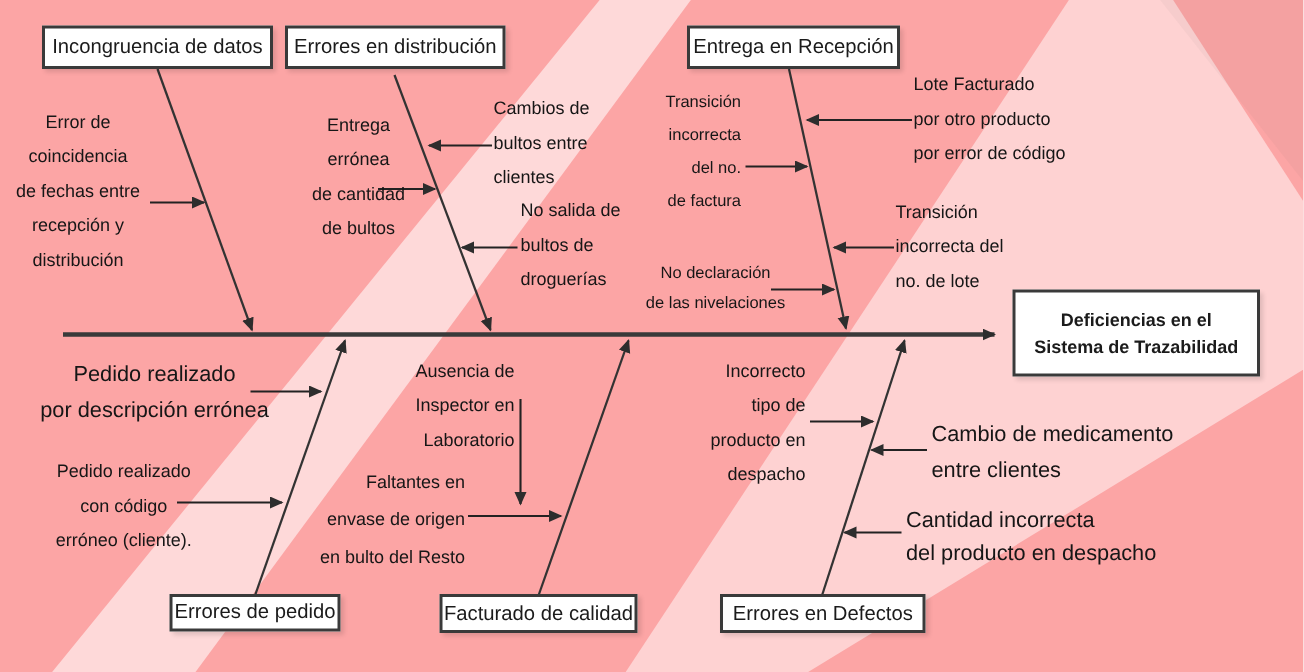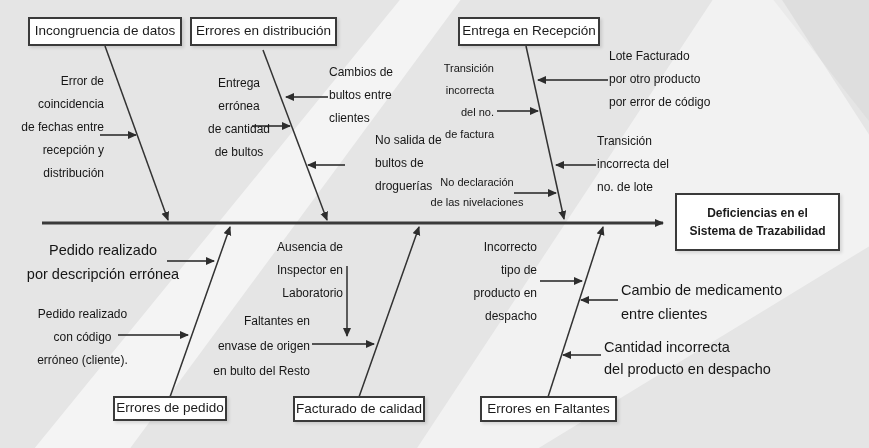--- a/index.html
+++ b/index.html
@@ -1,19 +1,19 @@
 <!DOCTYPE html>
 <html><head>
 <meta charset="utf-8">
 <style>
   html,body { margin:0; padding:0; }
   body { font-family:"Liberation Sans", sans-serif; }
   .canvas {
     position:relative; width:869px; height:448px; overflow:hidden;
-    background:#e5e5e5; color:#1b1b1b;
+    background:#fca5a5; color:#1b1b1b;
   }
   .bg-band { position:absolute; inset:0; pointer-events:none; }
   .bg-band.b1 { background:rgba(255,255,255,.58); clip-path:polygon(46% 0, 53% 0, 15% 100%, 4% 100%); }
   .bg-band.b2 { background:rgba(255,255,255,.50); clip-path:polygon(82% 0, 90% 0, 100% 30%, 100% 55%, 62% 100%, 48% 100%); }
   .bg-band.b3 { background:rgba(90,100,105,.05); clip-path:polygon(89% 0, 100% 0, 100% 27%); }
   svg.wires { position:absolute; left:0; top:0; }
 
   .box {
     position:absolute; box-sizing:border-box;
     background:#ffffff; border:2px solid #3a3a3a;
@@ -35,24 +35,24 @@
   }
 
   .cause {
     position:absolute; white-space:pre-line;
     font-size:12px; line-height:23px; color:#161616;
   }
   .cause.sm  { font-size:11px; }
   .cause.big { font-size:14.5px; }
   .ta-r { text-align:right; } .ta-c { text-align:center; } .ta-l { text-align:left; }
 
-  .t-fechas     { left:0px;   top:70px;  width:104px; }
+  .t-fechas     { left:0px;   top:70px;  width:104px;text-align:center; }
   .t-entrega    { left:194px; top:72px;  width:90px;  }
   .t-cambios    { left:329px; top:61px;  width:98px;  }
-  .t-nosalida   { left:347px; top:129px; width:98px;margin-left:28px;  }
+  .t-nosalida   { left:347px; top:129px; width:98px;  }
   .t-transfact  { left:430px; top:57px;  width:64px;  line-height:22px; }
   .t-lote       { left:609px; top:45px;  width:128px; }
   .t-translote  { left:597px; top:130px; width:104px; }
   .t-nodecl     { left:426px; top:172px; width:102px; line-height:20px; }
   .t-pedido1    { left:13px;  top:238px; width:180px; line-height:24px; }
   .t-pedido2    { left:20px;  top:303px; width:125px; }
   .t-ausencia   { left:256px; top:236px; width:87px;  }
   .t-faltantes  { left:188px; top:309px; width:122px; line-height:25px; }
   .t-incorrecto { left:455px; top:236px; width:82px;  }
   .t-cambiomed  { left:621px; top:278px; width:195px; line-height:24px; }
@@ -98,21 +98,21 @@
     <line x1="540" y1="281" x2="582" y2="281" stroke="#222" stroke-width="1.4" marker-end="url(#ah)"></line>
     <line x1="618" y1="300" x2="581" y2="300" stroke="#222" stroke-width="1.4" marker-end="url(#ah)"></line>
     <line x1="601" y1="355" x2="563" y2="355" stroke="#222" stroke-width="1.4" marker-end="url(#ah)"></line>
   </svg>
 
   <div class="box b1">Incongruencia de datos</div>
   <div class="box b2">Errores en distribución</div>
   <div class="box b3">Entrega en Recepción</div>
   <div class="box b4">Errores de pedido</div>
   <div class="box b5">Facturado de calidad</div>
-  <div class="box b6">Errores en Faltantes</div>
+  <div class="box b6">Errores en Defectos</div>
 
   <div class="box effect">Deficiencias en el
 Sistema de Trazabilidad</div>
 
   <div class="cause ta-r t-fechas">Error de
 coincidencia
 de fechas entre
 recepción y
 distribución</div>
   <div class="cause ta-c t-entrega">Entrega

